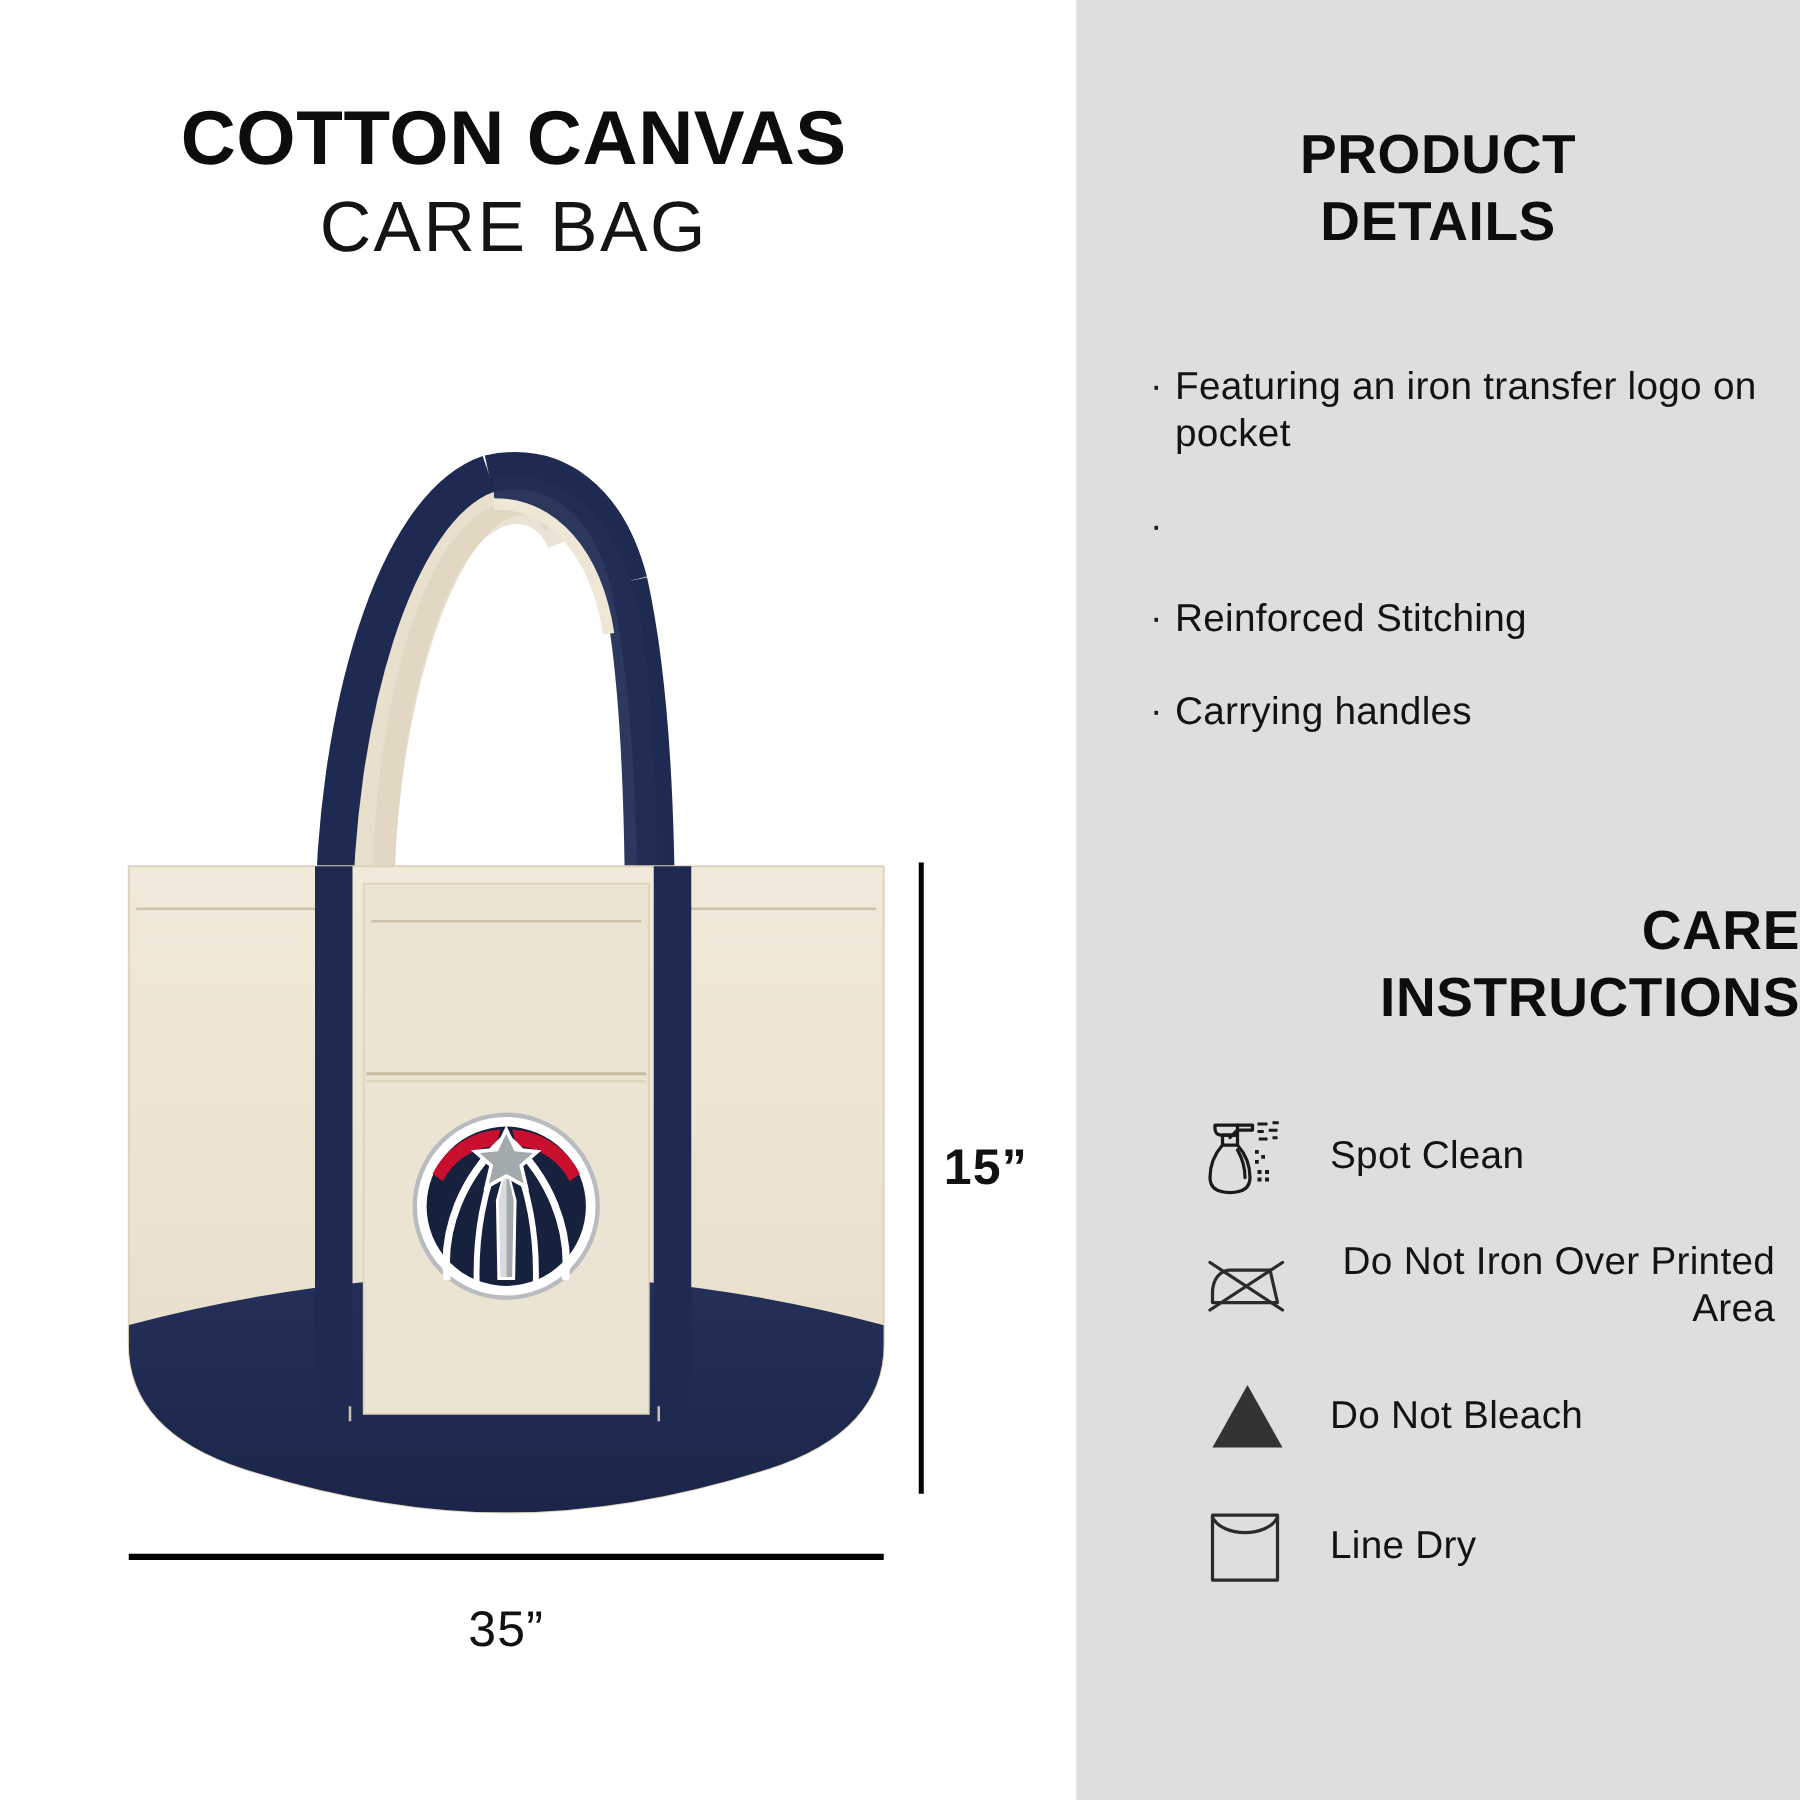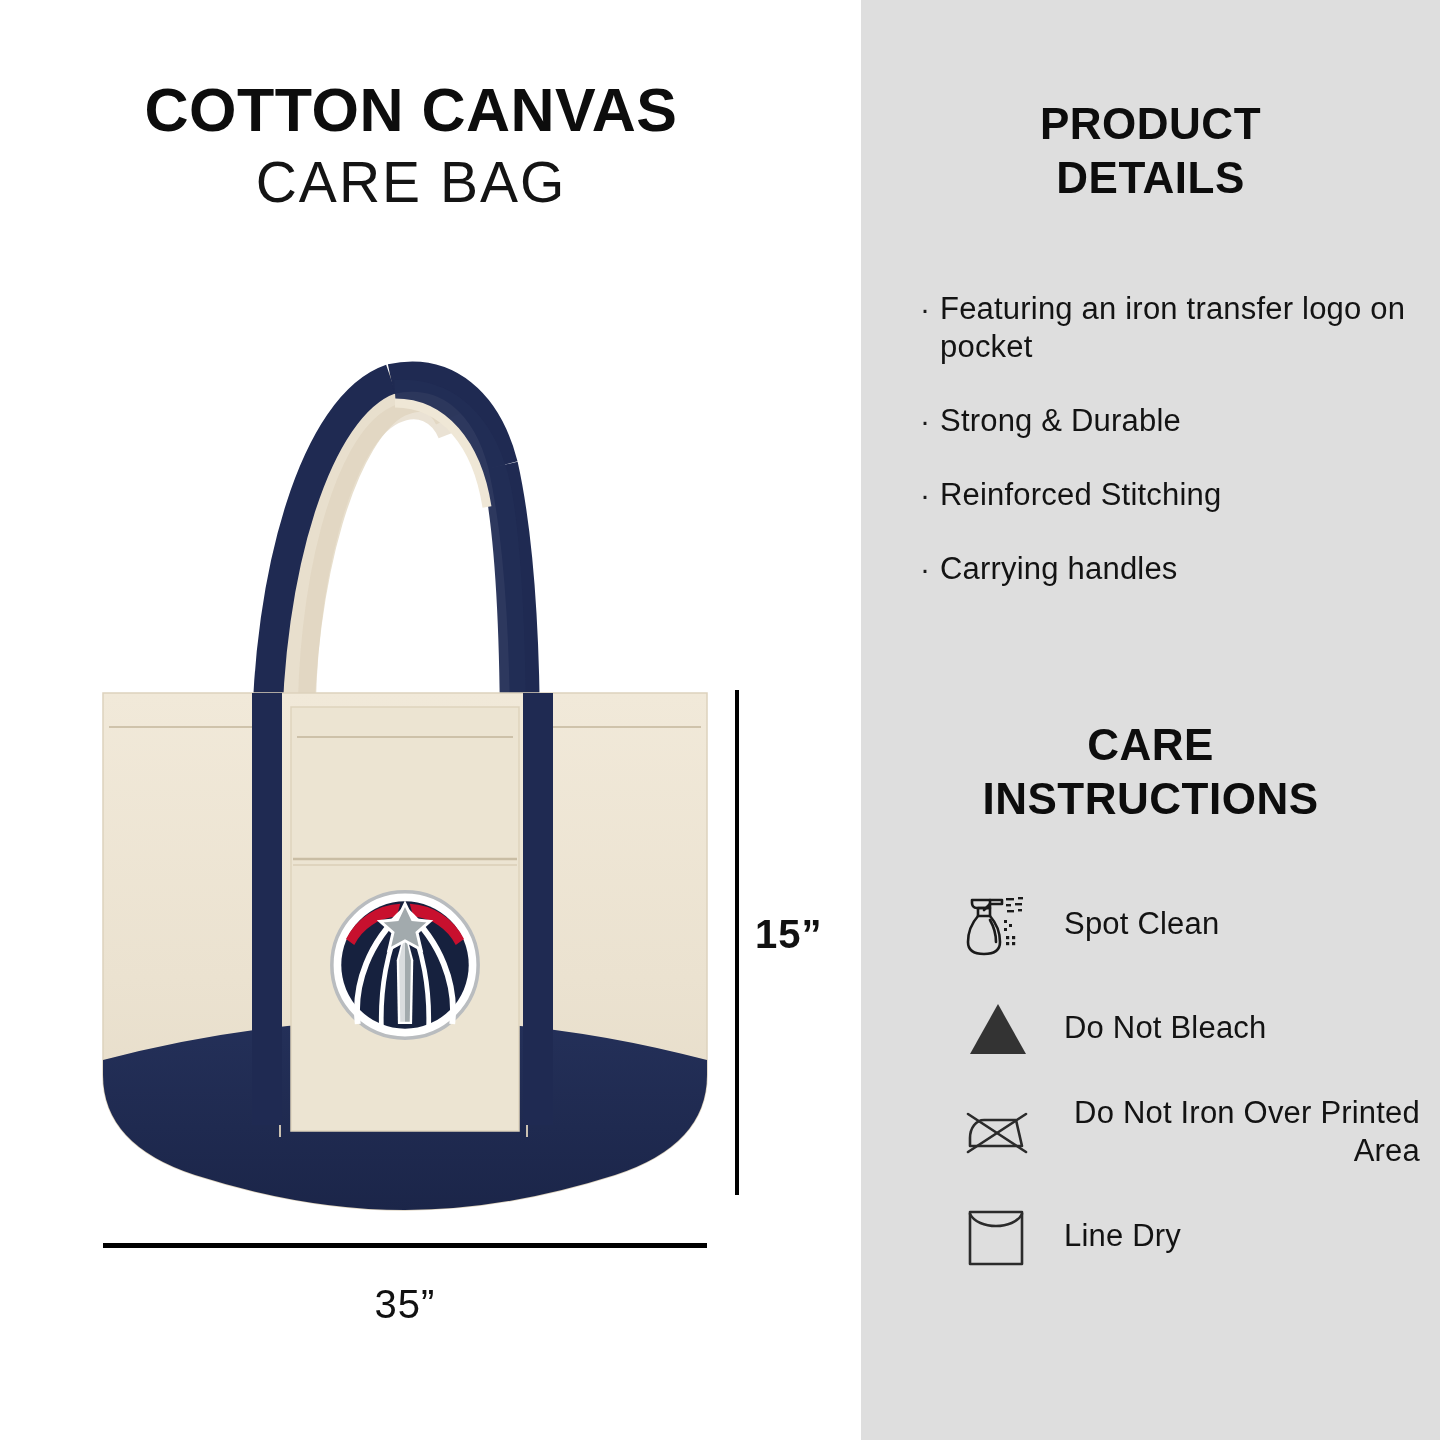--- a/index.html
+++ b/index.html
@@ -109,21 +109,21 @@
     left: 861px;
     width: 579px;
     text-align: center;
     font-size: 44px;
     font-weight: 700;
     color: #0d0d0d;
     line-height: 1.22;
     letter-spacing: 0.5px;
   }
   #details-heading { top: 97px; }
-  #care-heading { top: 718px; }
+  #care-heading { top: 718px; text-align: right; }
 
   .bullet-list {
     position: absolute;
     left: 920px;
     top: 290px;
     width: 490px;
   }
   .bullet-item {
     display: flex;
     align-items: flex-start;
@@ -282,21 +282,20 @@
     <div>DETAILS</div>
   </div>
 
   <div class="bullet-list">
     <div class="bullet-item">
       <span class="bullet-dot">·</span>
       <span class="bullet-text">Featuring an iron transfer logo on pocket</span>
     </div>
     <div class="bullet-item">
       <span class="bullet-dot">·</span>
-      <span class="bullet-text">Strong &amp; Durable</span>
     </div>
     <div class="bullet-item">
       <span class="bullet-dot">·</span>
       <span class="bullet-text">Reinforced Stitching</span>
     </div>
     <div class="bullet-item">
       <span class="bullet-dot">·</span>
       <span class="bullet-text">Carrying handles</span>
     </div>
   </div>
@@ -335,37 +334,37 @@
             <rect x="52" y="56" width="3.2" height="3.2"></rect>
           </g>
         </svg>
       </span>
       <span class="care-label">Spot Clean</span>
     </div>
 
     <div class="care-row">
       <span class="care-icon">
         <svg width="76" height="76" viewBox="0 0 76 76" xmlns="http://www.w3.org/2000/svg">
+          <g fill="none" stroke="#2b2b2b" stroke-width="2.6" stroke-linecap="round" stroke-linejoin="round">
+            <path d="M10,52 L62,52 L56,26 L24,26 C16,26 10,34 10,44 Z"></path>
+            <line x1="8" y1="20" x2="66" y2="58"></line>
+            <line x1="66" y1="20" x2="8" y2="58"></line>
+          </g>
+        </svg>
+      </span>
+      <span class="care-label">Do Not Iron Over Printed Area</span>
+    </div>
+
+    <div class="care-row">
+      <span class="care-icon">
+        <svg width="76" height="76" viewBox="0 0 76 76" xmlns="http://www.w3.org/2000/svg">
           <polygon points="38,14 66,64 10,64" fill="#333333"></polygon>
         </svg>
       </span>
       <span class="care-label">Do Not Bleach</span>
-    </div>
-
-    <div class="care-row">
-      <span class="care-icon">
-        <svg width="76" height="76" viewBox="0 0 76 76" xmlns="http://www.w3.org/2000/svg">
-          <g fill="none" stroke="#2b2b2b" stroke-width="2.6" stroke-linecap="round" stroke-linejoin="round">
-            <path d="M10,52 L62,52 L56,26 L24,26 C16,26 10,34 10,44 Z"></path>
-            <line x1="8" y1="20" x2="66" y2="58"></line>
-            <line x1="66" y1="20" x2="8" y2="58"></line>
-          </g>
-        </svg>
-      </span>
-      <span class="care-label">Do Not Iron Over Printed Area</span>
     </div>
 
     <div class="care-row">
       <span class="care-icon">
         <svg width="76" height="76" viewBox="0 0 76 76" xmlns="http://www.w3.org/2000/svg">
           <g fill="none" stroke="#2b2b2b" stroke-width="2.6" stroke-linecap="round" stroke-linejoin="round">
             <rect x="10" y="14" width="52" height="52"></rect>
             <path d="M10,16 C18,32 54,32 62,16"></path>
           </g>
         </svg>

